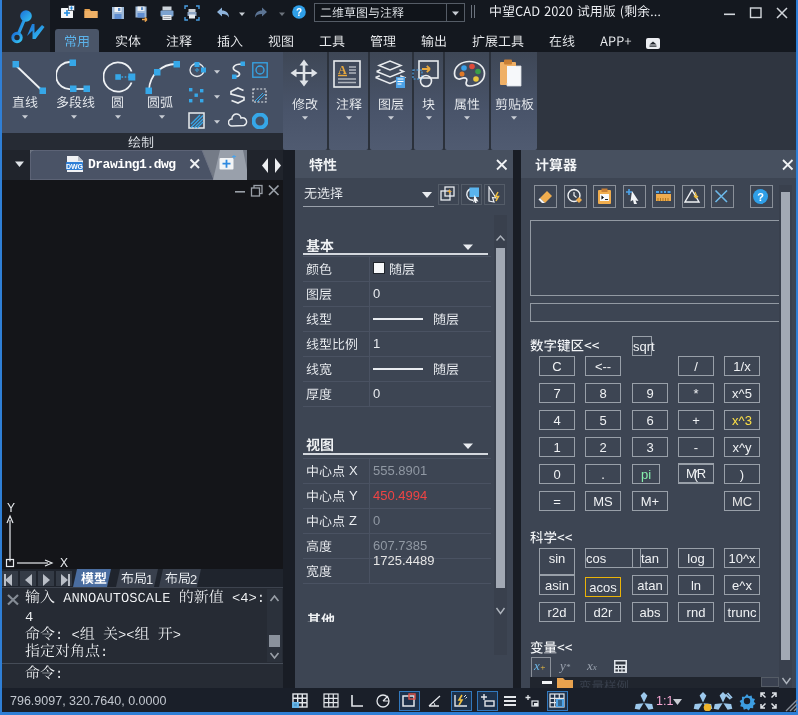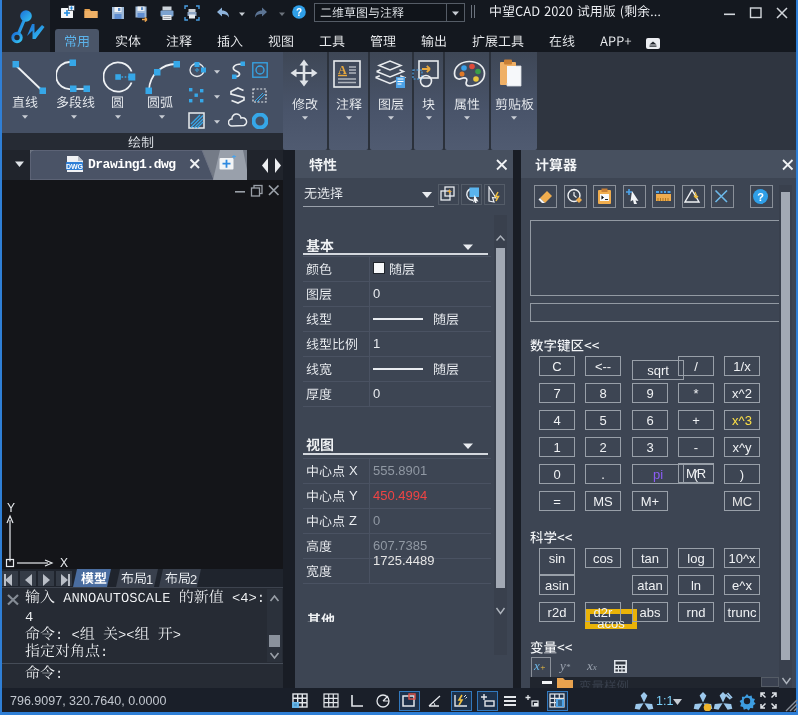--- a/index.html
+++ b/index.html
@@ -491,21 +491,21 @@
       <rect x="7" y="6" width="8" height="8" fill="#4da3e8"></rect>
       <path d="M9 8 h4 M9 10 h4 M9 12 h4" stroke="#1a2530" stroke-width="1"></path>
     </svg>
     <svg style="position:absolute;left:634px;top:692px;" width="20" height="19" viewBox="0 0 20 19">
       <g transform="translate(10,11)" fill="#9cc8ec">
         <path d="M0 -0.5 L-3.4 -7.5 L0 -11 L3.4 -7.5 Z"></path>
         <path d="M0 -0.5 L-3.4 -7.5 L0 -11 L3.4 -7.5 Z" transform="rotate(122)"></path>
         <path d="M0 -0.5 L-3.4 -7.5 L0 -11 L3.4 -7.5 Z" transform="rotate(238)"></path>
       </g>
     </svg>
-    <div style="position:absolute;left:656px;top:694px;font:12.5px 'Liberation Sans';color:#7dd3fc">1:1</div>
+    <div style="position:absolute;left:656px;top:694px;font:12.5px 'Liberation Sans';color:#f9a8d4">1:1</div>
     <svg style="position:absolute;left:671px;top:697px;" width="13" height="10" viewBox="0 0 13 10">
       <path d="M2 2 L6.5 8 L11 2 Z" fill="#c8cdd4"></path>
     </svg>
     <svg style="position:absolute;left:693px;top:692px;" width="20" height="19" viewBox="0 0 20 19">
       <g transform="translate(10,11)" fill="#9cc8ec">
         <path d="M0 -0.5 L-3.4 -7.5 L0 -11 L3.4 -7.5 Z"></path>
         <path d="M0 -0.5 L-3.4 -7.5 L0 -11 L3.4 -7.5 Z" transform="rotate(122)"></path>
         <path d="M0 -0.5 L-3.4 -7.5 L0 -11 L3.4 -7.5 Z" transform="rotate(238)"></path>
       </g>
       <circle cx="14.5" cy="15.5" r="3.8" fill="#f0b429"></circle>
@@ -713,58 +713,58 @@
       <circle cx="8.5" cy="8.5" r="7.5" fill="#2f9fe8"></circle>
       <text x="8.5" y="12.5" font-size="11" font-weight="bold" text-anchor="middle" fill="#fff" font-family="Liberation Sans">?</text>
     </svg>
     <div style="position:absolute;left:530px;top:220px;width:256px;height:76px;border:1px solid #939aa3"></div>
     <div style="position:absolute;left:530px;top:303px;width:256px;height:19px;border:1px solid #939aa3"></div>
     <svg style="position:absolute;left:530px;top:336.5px;overflow:visible" width="71" height="18" viewBox="0 -13.5 71 18">
       <path d="M5.9 -11.2C5.6 -10.7 5.2 -9.9 4.9 -9.4L5.7 -9C6.1 -9.5 6.5 -10.1 6.9 -10.7ZM1.1 -10.7C1.4 -10.2 1.8 -9.4 1.9 -9L2.8 -9.4C2.7 -9.9 2.3 -10.6 2 -11.1ZM5.3 -3.4C5 -2.8 4.7 -2.3 4.2 -1.8C3.8 -2 3.3 -2.3 2.9 -2.5L3.4 -3.4ZM1.3 -2C1.9 -1.8 2.7 -1.4 3.3 -1.1C2.5 -0.5 1.5 -0.1 0.5 0.1C0.7 0.3 0.9 0.8 1.1 1.1C2.3 0.7 3.4 0.2 4.4 -0.5C4.8 -0.3 5.2 -0 5.5 0.2L6.2 -0.6C5.9 -0.8 5.6 -1.1 5.2 -1.3C5.9 -2.1 6.4 -3 6.8 -4.2L6.1 -4.5L5.9 -4.4L3.9 -4.4L4.1 -5L3 -5.3C2.9 -5 2.8 -4.7 2.7 -4.4L0.9 -4.4L0.9 -3.4L2.1 -3.4C1.9 -2.9 1.6 -2.4 1.3 -2ZM3.3 -11.4L3.3 -8.9L0.6 -8.9L0.6 -7.9L2.9 -7.9C2.3 -7.1 1.3 -6.4 0.4 -6C0.7 -5.8 1 -5.4 1.1 -5.1C1.9 -5.5 2.7 -6.1 3.3 -6.9L3.3 -5.4L4.5 -5.4L4.5 -7.1C5.1 -6.7 5.8 -6.1 6.1 -5.8L6.8 -6.7C6.5 -6.9 5.5 -7.5 4.9 -7.9L7.2 -7.9L7.2 -8.9L4.5 -8.9L4.5 -11.4ZM8.4 -11.3C8.1 -8.9 7.5 -6.6 6.4 -5.2C6.7 -5 7.2 -4.6 7.3 -4.4C7.6 -4.9 7.9 -5.4 8.2 -5.9C8.5 -4.7 8.8 -3.6 9.3 -2.7C8.5 -1.4 7.5 -0.5 6.1 0.1C6.3 0.4 6.6 0.9 6.8 1.2C8.1 0.5 9.1 -0.4 9.9 -1.5C10.5 -0.4 11.3 0.4 12.3 1C12.5 0.7 12.9 0.2 13.2 0C12.1 -0.6 11.2 -1.5 10.6 -2.7C11.3 -4 11.7 -5.7 12 -7.7L12.9 -7.7L12.9 -8.8L9.1 -8.8C9.3 -9.6 9.4 -10.4 9.6 -11.2ZM10.8 -7.7C10.6 -6.3 10.3 -5.1 9.9 -4C9.5 -5.1 9.1 -6.3 8.9 -7.7ZM19.6 -4.9L19.6 -4.1L14.4 -4.1L14.4 -2.9L19.6 -2.9L19.6 -0.4C19.6 -0.2 19.5 -0.1 19.2 -0.1C19 -0.1 18 -0.1 17.2 -0.2C17.4 0.2 17.6 0.7 17.7 1.1C18.8 1.1 19.6 1.1 20.2 0.9C20.7 0.7 20.9 0.4 20.9 -0.4L20.9 -2.9L26.1 -2.9L26.1 -4.1L20.9 -4.1L20.9 -4.5C22.1 -5.2 23.2 -6 24.1 -6.9L23.2 -7.6L22.9 -7.5L16.7 -7.5L16.7 -6.3L21.6 -6.3C21 -5.8 20.3 -5.3 19.6 -4.9ZM19.1 -11.1C19.3 -10.8 19.5 -10.4 19.7 -10L14.5 -10L14.5 -7.1L15.8 -7.1L15.8 -8.8L24.7 -8.8L24.7 -7.1L26 -7.1L26 -10L21.2 -10C21 -10.5 20.7 -11.1 20.4 -11.5ZM27.7 -4.8L27.7 -3.6L29.1 -3.6L29.1 -1.3C29.1 -0.6 28.7 -0.1 28.4 0.1C28.6 0.3 29 0.8 29.1 1C29.3 0.7 29.6 0.5 31.8 -1.1C31.6 -1.3 31.5 -1.7 31.4 -2L30.2 -1.2L30.2 -3.6L31.6 -3.6L31.6 -4.8L30.2 -4.8L30.2 -6.4L31.5 -6.4L31.5 -7.5L28.4 -7.5C28.7 -7.9 29 -8.4 29.2 -8.8L31.5 -8.8L31.5 -10L29.7 -10C29.9 -10.4 30 -10.8 30.1 -11.1L29 -11.4C28.7 -10.1 28.1 -8.9 27.3 -8C27.5 -7.8 27.9 -7.2 28 -7L28.2 -7.2L28.2 -6.4L29.1 -6.4L29.1 -4.8ZM34.9 -10.4L34.9 -9.5L36.3 -9.5L36.3 -8.6L34.5 -8.6L34.5 -7.6L36.3 -7.6L36.3 -6.7L34.9 -6.7L34.9 -5.8L36.3 -5.8L36.3 -4.9L34.8 -4.9L34.8 -3.9L36.3 -3.9L36.3 -3L34.5 -3L34.5 -2L36.3 -2L36.3 -0.6L37.3 -0.6L37.3 -2L39.7 -2L39.7 -3L37.3 -3L37.3 -3.9L39.4 -3.9L39.4 -4.9L37.3 -4.9L37.3 -5.8L39.3 -5.8L39.3 -7.6L40.1 -7.6L40.1 -8.6L39.3 -8.6L39.3 -10.4L37.3 -10.4L37.3 -11.3L36.3 -11.3L36.3 -10.4ZM37.3 -7.6L38.4 -7.6L38.4 -6.7L37.3 -6.7ZM37.3 -8.6L37.3 -9.5L38.4 -9.5L38.4 -8.6ZM32 -5.4C32 -5.5 32 -5.6 32.2 -5.7L33.5 -5.7C33.4 -4.7 33.2 -3.8 33 -3.1C32.9 -3.5 32.7 -4 32.6 -4.5L31.7 -4.2C32 -3.3 32.3 -2.5 32.6 -1.8C32.2 -0.8 31.6 -0.1 30.9 0.3C31.1 0.6 31.4 1 31.5 1.2C32.3 0.7 32.8 0.1 33.3 -0.8C34.4 0.6 36 0.9 37.8 0.9L39.7 0.9C39.8 0.6 39.9 0.1 40.1 -0.1C39.6 -0.1 38.2 -0.1 37.9 -0.1C36.3 -0.1 34.8 -0.4 33.7 -1.9C34.2 -3.1 34.4 -4.7 34.5 -6.7L33.9 -6.7L33.7 -6.7L33.1 -6.7C33.7 -7.8 34.2 -9.1 34.6 -10.4L34 -10.8L33.6 -10.7L31.7 -10.7L31.7 -9.5L33.2 -9.5C32.9 -8.4 32.4 -7.5 32.3 -7.1C32 -6.7 31.7 -6.3 31.4 -6.3C31.6 -6 31.9 -5.6 32 -5.4ZM53 -10.7L41.7 -10.7L41.7 0.7L53.4 0.7L53.4 -0.5L43 -0.5L43 -9.5L53 -9.5ZM44 -7.7C45 -6.9 46.1 -6 47.2 -5C46.1 -3.9 44.8 -3 43.5 -2.3C43.8 -2 44.3 -1.5 44.5 -1.3C45.7 -2.1 47 -3 48.1 -4.2C49.2 -3.1 50.2 -2.1 50.9 -1.3L51.9 -2.2C51.2 -3 50.2 -4 49 -5.1C49.9 -6.1 50.8 -7.3 51.5 -8.5L50.3 -9C49.7 -7.9 48.9 -6.9 48 -5.9C47 -6.8 45.9 -7.7 44.9 -8.5ZM61.2 -1.8L61.2 -3.2L58.1 -4.3L56.1 -5L56.1 -5.1L58.1 -5.8L61.2 -6.9L61.2 -8.2L54.5 -5.6L54.5 -4.5ZM68.9 -1.8L68.9 -3.2L65.8 -4.3L63.8 -5L63.8 -5.1L65.8 -5.8L68.9 -6.9L68.9 -8.2L62.2 -5.6L62.2 -4.5Z" fill="#f2f4f6"></path>
     </svg>
     <div style="position:absolute;left:539px;top:356px;width:36px;height:20px;border:1px solid #99a0a9;font:13px 'Liberation Sans';color:#f0f2f4;text-align:center;line-height:19px">C</div>
     <div style="position:absolute;left:585px;top:356px;width:36px;height:20px;border:1px solid #99a0a9;font:13px 'Liberation Sans';color:#f0f2f4;text-align:center;line-height:19px">&lt;--</div>
-    <div style="position:absolute;left:632px;top:360px;width:52px;height:20px;border:1px solid #99a0a9;font:13px 'Liberation Sans';color:#f0f2f4;text-align:center;line-height:19px">sqrt</div>
+    <div style="position:absolute;left:632px;top:336px;width:20px;height:20px;border:1px solid #99a0a9;font:13px 'Liberation Sans';color:#f0f2f4;text-align:center;line-height:19px">sqrt</div>
     <div style="position:absolute;left:678px;top:356px;width:36px;height:20px;border:1px solid #99a0a9;font:13px 'Liberation Sans';color:#f0f2f4;text-align:center;line-height:19px">/</div>
     <div style="position:absolute;left:724px;top:356px;width:36px;height:20px;border:1px solid #99a0a9;font:13px 'Liberation Sans';color:#f0f2f4;text-align:center;line-height:19px">1/x</div>
     <div style="position:absolute;left:539px;top:383px;width:36px;height:20px;border:1px solid #99a0a9;font:13px 'Liberation Sans';color:#f0f2f4;text-align:center;line-height:19px">7</div>
     <div style="position:absolute;left:585px;top:383px;width:36px;height:20px;border:1px solid #99a0a9;font:13px 'Liberation Sans';color:#f0f2f4;text-align:center;line-height:19px">8</div>
     <div style="position:absolute;left:632px;top:383px;width:36px;height:20px;border:1px solid #99a0a9;font:13px 'Liberation Sans';color:#f0f2f4;text-align:center;line-height:19px">9</div>
     <div style="position:absolute;left:678px;top:383px;width:36px;height:20px;border:1px solid #99a0a9;font:13px 'Liberation Sans';color:#f0f2f4;text-align:center;line-height:19px">*</div>
-    <div style="position:absolute;left:724px;top:383px;width:36px;height:20px;border:1px solid #99a0a9;font:13px 'Liberation Sans';color:#f0f2f4;text-align:center;line-height:19px">x^2</div>
+    <div style="position:absolute;left:724px;top:383px;width:36px;height:20px;border:1px solid #99a0a9;font:13px 'Liberation Sans';color:#f0f2f4;text-align:center;line-height:19px">x^5</div>
     <div style="position:absolute;left:539px;top:410px;width:36px;height:20px;border:1px solid #99a0a9;font:13px 'Liberation Sans';color:#f0f2f4;text-align:center;line-height:19px">4</div>
     <div style="position:absolute;left:585px;top:410px;width:36px;height:20px;border:1px solid #99a0a9;font:13px 'Liberation Sans';color:#f0f2f4;text-align:center;line-height:19px">5</div>
     <div style="position:absolute;left:632px;top:410px;width:36px;height:20px;border:1px solid #99a0a9;font:13px 'Liberation Sans';color:#f0f2f4;text-align:center;line-height:19px">6</div>
     <div style="position:absolute;left:678px;top:410px;width:36px;height:20px;border:1px solid #99a0a9;font:13px 'Liberation Sans';color:#f0f2f4;text-align:center;line-height:19px">+</div>
     <div style="position:absolute;left:724px;top:410px;width:36px;height:20px;border:1px solid #99a0a9;font:13px 'Liberation Sans';color:#fde047;text-align:center;line-height:19px">x^3</div>
     <div style="position:absolute;left:539px;top:437px;width:36px;height:20px;border:1px solid #99a0a9;font:13px 'Liberation Sans';color:#f0f2f4;text-align:center;line-height:19px">1</div>
     <div style="position:absolute;left:585px;top:437px;width:36px;height:20px;border:1px solid #99a0a9;font:13px 'Liberation Sans';color:#f0f2f4;text-align:center;line-height:19px">2</div>
     <div style="position:absolute;left:632px;top:437px;width:36px;height:20px;border:1px solid #99a0a9;font:13px 'Liberation Sans';color:#f0f2f4;text-align:center;line-height:19px">3</div>
     <div style="position:absolute;left:678px;top:437px;width:36px;height:20px;border:1px solid #99a0a9;font:13px 'Liberation Sans';color:#f0f2f4;text-align:center;line-height:19px">-</div>
     <div style="position:absolute;left:724px;top:437px;width:36px;height:20px;border:1px solid #99a0a9;font:13px 'Liberation Sans';color:#f0f2f4;text-align:center;line-height:19px">x^y</div>
     <div style="position:absolute;left:539px;top:464px;width:36px;height:20px;border:1px solid #99a0a9;font:13px 'Liberation Sans';color:#f0f2f4;text-align:center;line-height:19px">0</div>
     <div style="position:absolute;left:585px;top:464px;width:36px;height:20px;border:1px solid #99a0a9;font:13px 'Liberation Sans';color:#f0f2f4;text-align:center;line-height:19px">.</div>
-    <div style="position:absolute;left:632px;top:464px;width:52px;height:20px;border:1px solid #99a0a9;font:13px 'Liberation Sans';color:#8b5cf6;text-align:center;line-height:19px">pi</div>
+    <div style="position:absolute;left:632px;top:464px;width:28px;height:20px;border:1px solid #99a0a9;font:13px 'Liberation Sans';color:#86efac;text-align:center;line-height:19px">pi</div>
     <div style="position:absolute;left:678px;top:464px;width:36px;height:20px;border:1px solid #99a0a9;font:13px 'Liberation Sans';color:#f0f2f4;text-align:center;line-height:19px">(</div>
     <div style="position:absolute;left:724px;top:464px;width:36px;height:20px;border:1px solid #99a0a9;font:13px 'Liberation Sans';color:#f0f2f4;text-align:center;line-height:19px">)</div>
     <div style="position:absolute;left:539px;top:491px;width:36px;height:20px;border:1px solid #99a0a9;font:13px 'Liberation Sans';color:#f0f2f4;text-align:center;line-height:19px">=</div>
     <div style="position:absolute;left:585px;top:491px;width:36px;height:20px;border:1px solid #99a0a9;font:13px 'Liberation Sans';color:#f0f2f4;text-align:center;line-height:19px">MS</div>
     <div style="position:absolute;left:632px;top:491px;width:36px;height:20px;border:1px solid #99a0a9;font:13px 'Liberation Sans';color:#f0f2f4;text-align:center;line-height:19px">M+</div>
     <div style="position:absolute;left:678px;top:463px;width:36px;height:20px;border:1px solid #99a0a9;font:13px 'Liberation Sans';color:#f0f2f4;text-align:center;line-height:19px">MR</div>
     <div style="position:absolute;left:724px;top:491px;width:36px;height:20px;border:1px solid #99a0a9;font:13px 'Liberation Sans';color:#e5e5e5;text-align:center;line-height:19px">MC</div>
     <svg style="position:absolute;left:530px;top:528.5px;overflow:visible" width="44" height="18" viewBox="0 -13.5 44 18">
       <path d="M6.7 -9.8C7.4 -9.2 8.4 -8.4 8.8 -7.8L9.7 -8.6C9.2 -9.2 8.3 -10 7.5 -10.5ZM6.1 -6.3C7 -5.7 8 -4.8 8.4 -4.2L9.3 -5C8.8 -5.6 7.8 -6.5 7 -7ZM5 -11.2C3.9 -10.8 2.2 -10.4 0.6 -10.1C0.8 -9.9 0.9 -9.4 1 -9.2C1.5 -9.2 2.1 -9.3 2.7 -9.4L2.7 -7.6L0.5 -7.6L0.5 -6.4L2.5 -6.4C2 -5 1.2 -3.3 0.3 -2.4C0.5 -2.1 0.8 -1.6 1 -1.2C1.6 -2 2.2 -3.1 2.7 -4.4L2.7 1.1L3.9 1.1L3.9 -4.8C4.3 -4.2 4.8 -3.5 5 -3L5.8 -4C5.5 -4.4 4.3 -5.8 3.9 -6.2L3.9 -6.4L5.8 -6.4L5.8 -7.6L3.9 -7.6L3.9 -9.7C4.6 -9.8 5.2 -10 5.7 -10.2ZM5.7 -2.6L5.9 -1.4L10.2 -2.2L10.2 1.1L11.4 1.1L11.4 -2.4L13.1 -2.7L12.9 -3.8L11.4 -3.6L11.4 -11.4L10.2 -11.4L10.2 -3.4ZM19.6 -4.7L19.6 -3.8L14.3 -3.8L14.3 -2.6L19.6 -2.6L19.6 -0.4C19.6 -0.2 19.5 -0.1 19.2 -0.1C19 -0.1 18 -0.1 17 -0.1C17.2 0.2 17.5 0.7 17.6 1.1C18.8 1.1 19.6 1.1 20.1 0.9C20.7 0.7 20.9 0.4 20.9 -0.4L20.9 -2.6L26.3 -2.6L26.3 -3.8L20.9 -3.8L20.9 -4.2C22.1 -4.7 23.3 -5.5 24.1 -6.2L23.3 -6.9L23 -6.8L16.6 -6.8L16.6 -5.7L21.6 -5.7C21 -5.3 20.2 -4.9 19.6 -4.7ZM19.1 -11.1C19.5 -10.5 19.9 -9.7 20.1 -9.2L17.4 -9.2L17.9 -9.4C17.7 -10 17.2 -10.7 16.7 -11.3L15.6 -10.8C16 -10.3 16.4 -9.7 16.7 -9.2L14.5 -9.2L14.5 -6.4L15.7 -6.4L15.7 -8.1L24.8 -8.1L24.8 -6.4L26.1 -6.4L26.1 -9.2L24 -9.2C24.4 -9.7 24.8 -10.3 25.2 -10.9L23.9 -11.3C23.6 -10.7 23.1 -9.8 22.6 -9.2L20.6 -9.2L21.3 -9.5C21.2 -10.1 20.7 -10.9 20.3 -11.5ZM34.2 -1.8L34.2 -3.2L31.1 -4.3L29.1 -5L29.1 -5.1L31.1 -5.8L34.2 -6.9L34.2 -8.2L27.5 -5.6L27.5 -4.5ZM41.9 -1.8L41.9 -3.2L38.8 -4.3L36.8 -5L36.8 -5.1L38.8 -5.8L41.9 -6.9L41.9 -8.2L35.2 -5.6L35.2 -4.5Z" fill="#f2f4f6"></path>
     </svg>
     <div style="position:absolute;left:539px;top:548px;width:36px;height:27px;border:1px solid #99a0a9;font:13px 'Liberation Sans';color:#f0f2f4;text-align:center;line-height:19px">sin</div>
-    <div style="position:absolute;left:585px;top:548px;width:36px;height:20px;border:1px solid #99a0a9;font:13px 'Liberation Sans';color:#f0f2f4;text-align:center;line-height:19px">cos</div>
+    <div style="position:absolute;left:585px;top:548px;width:56px;height:20px;border:1px solid #99a0a9;font:13px 'Liberation Sans';color:#f0f2f4;text-align:left;line-height:19px">cos</div>
     <div style="position:absolute;left:632px;top:548px;width:36px;height:20px;border:1px solid #99a0a9;font:13px 'Liberation Sans';color:#f0f2f4;text-align:center;line-height:19px">tan</div>
     <div style="position:absolute;left:678px;top:548px;width:36px;height:20px;border:1px solid #99a0a9;font:13px 'Liberation Sans';color:#f0f2f4;text-align:center;line-height:19px">log</div>
     <div style="position:absolute;left:724px;top:548px;width:36px;height:20px;border:1px solid #99a0a9;font:13px 'Liberation Sans';color:#f0f2f4;text-align:center;line-height:19px">10^x</div>
     <div style="position:absolute;left:539px;top:575px;width:36px;height:20px;border:1px solid #99a0a9;font:13px 'Liberation Sans';color:#f0f2f4;text-align:center;line-height:19px">asin</div>
-    <div style="position:absolute;left:585px;top:609px;width:52px;height:20px;border:5px solid #eab308;font:13px 'Liberation Sans';color:#f0f2f4;text-align:center;line-height:19px">acos</div>
+    <div style="position:absolute;left:585px;top:577px;width:36px;height:20px;border:1px solid #eab308;font:13px 'Liberation Sans';color:#f0f2f4;text-align:center;line-height:19px">acos</div>
     <div style="position:absolute;left:632px;top:575px;width:36px;height:20px;border:1px solid #99a0a9;font:13px 'Liberation Sans';color:#f0f2f4;text-align:center;line-height:19px">atan</div>
     <div style="position:absolute;left:678px;top:575px;width:36px;height:20px;border:1px solid #99a0a9;font:13px 'Liberation Sans';color:#f0f2f4;text-align:center;line-height:19px">ln</div>
     <div style="position:absolute;left:724px;top:575px;width:36px;height:20px;border:1px solid #99a0a9;font:13px 'Liberation Sans';color:#f0f2f4;text-align:center;line-height:19px">e^x</div>
     <div style="position:absolute;left:539px;top:602px;width:36px;height:20px;border:1px solid #99a0a9;font:13px 'Liberation Sans';color:#f0f2f4;text-align:center;line-height:19px">r2d</div>
     <div style="position:absolute;left:585px;top:602px;width:36px;height:20px;border:1px solid #99a0a9;font:13px 'Liberation Sans';color:#f0f2f4;text-align:center;line-height:19px">d2r</div>
     <div style="position:absolute;left:632px;top:602px;width:36px;height:20px;border:1px solid #99a0a9;font:13px 'Liberation Sans';color:#f0f2f4;text-align:center;line-height:19px">abs</div>
     <div style="position:absolute;left:678px;top:602px;width:36px;height:20px;border:1px solid #99a0a9;font:13px 'Liberation Sans';color:#f0f2f4;text-align:center;line-height:19px">rnd</div>
     <div style="position:absolute;left:724px;top:602px;width:36px;height:20px;border:1px solid #99a0a9;font:13px 'Liberation Sans';color:#f0f2f4;text-align:center;line-height:19px">trunc</div>
     <svg style="position:absolute;left:530px;top:638.5px;overflow:visible" width="44" height="18" viewBox="0 -13.5 44 18">
       <path d="M2.8 -8.5C2.4 -7.5 1.8 -6.6 1 -6C1.3 -5.9 1.8 -5.5 2 -5.3C2.7 -6 3.5 -7.1 4 -8.2ZM9.2 -7.8C10.1 -7.1 11 -6 11.5 -5.3L12.5 -6C12 -6.7 11 -7.7 10.2 -8.4ZM5.7 -11.2C5.9 -10.9 6.2 -10.4 6.3 -10.1L0.9 -10.1L0.9 -8.9L4.5 -8.9L4.5 -5L5.8 -5L5.8 -8.9L7.7 -8.9L7.7 -5L9 -5L9 -8.9L12.6 -8.9L12.6 -10.1L7.8 -10.1C7.6 -10.5 7.2 -11.1 7 -11.5ZM1.7 -4.6L1.7 -3.5L2.8 -3.5C3.5 -2.5 4.4 -1.7 5.4 -1C4 -0.5 2.3 -0.2 0.6 0C0.8 0.3 1.1 0.9 1.2 1.2C3.2 0.9 5.1 0.4 6.7 -0.3C8.3 0.4 10.1 0.9 12.2 1.2C12.4 0.8 12.7 0.3 12.9 0C11.1 -0.1 9.5 -0.5 8.1 -1C9.4 -1.8 10.5 -2.8 11.3 -4.1L10.4 -4.7L10.2 -4.6ZM4.2 -3.5L9.3 -3.5C8.7 -2.7 7.8 -2.1 6.8 -1.6C5.7 -2.1 4.9 -2.8 4.2 -3.5ZM17.1 -9L23.3 -9L23.3 -8.4L17.1 -8.4ZM17.1 -10.3L23.3 -10.3L23.3 -9.7L17.1 -9.7ZM15.9 -11L15.9 -7.7L24.6 -7.7L24.6 -11ZM14.2 -7.2L14.2 -6.2L26.4 -6.2L26.4 -7.2ZM16.8 -3.6L19.6 -3.6L19.6 -3L16.8 -3ZM20.9 -3.6L23.7 -3.6L23.7 -3L20.9 -3ZM16.8 -5L19.6 -5L19.6 -4.3L16.8 -4.3ZM20.9 -5L23.7 -5L23.7 -4.3L20.9 -4.3ZM14.1 -0.1L14.1 0.8L26.4 0.8L26.4 -0.1L20.9 -0.1L20.9 -0.8L25.3 -0.8L25.3 -1.7L20.9 -1.7L20.9 -2.3L25 -2.3L25 -5.7L15.6 -5.7L15.6 -2.3L19.6 -2.3L19.6 -1.7L15.3 -1.7L15.3 -0.8L19.6 -0.8L19.6 -0.1ZM34.2 -1.8L34.2 -3.2L31.1 -4.3L29.1 -5L29.1 -5.1L31.1 -5.8L34.2 -6.9L34.2 -8.2L27.5 -5.6L27.5 -4.5ZM41.9 -1.8L41.9 -3.2L38.8 -4.3L36.8 -5L36.8 -5.1L38.8 -5.8L41.9 -6.9L41.9 -8.2L35.2 -5.6L35.2 -4.5Z" fill="#f2f4f6"></path>

